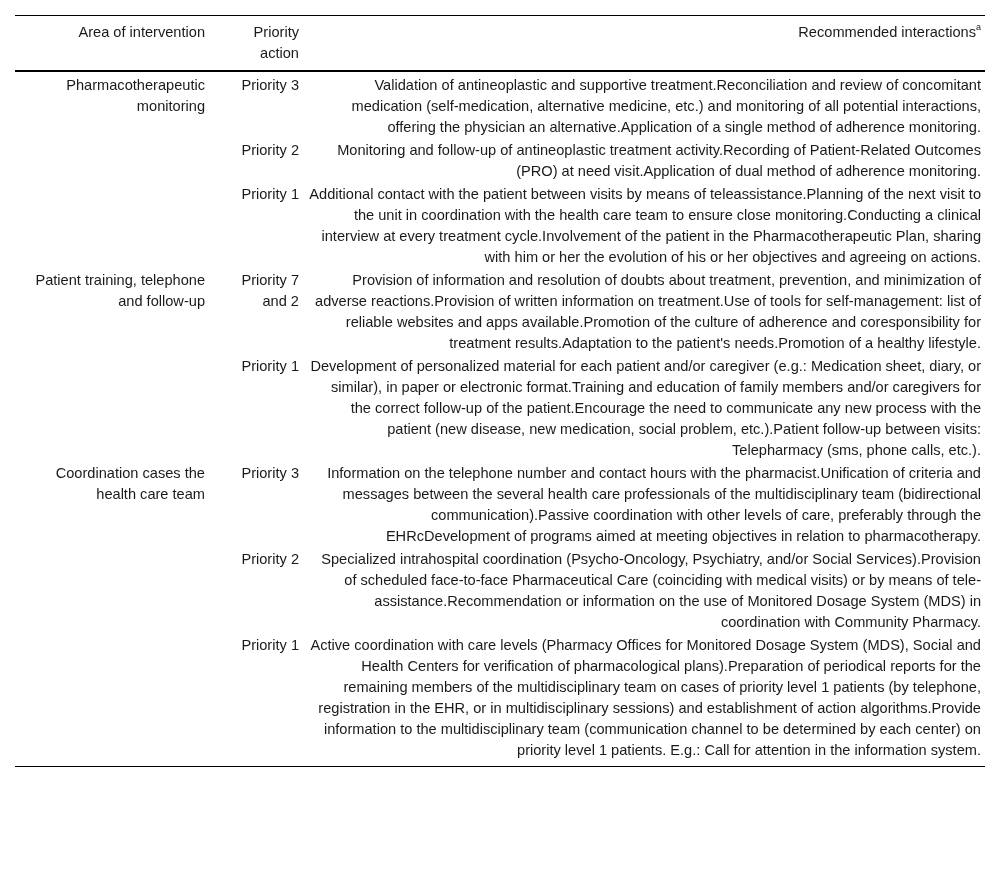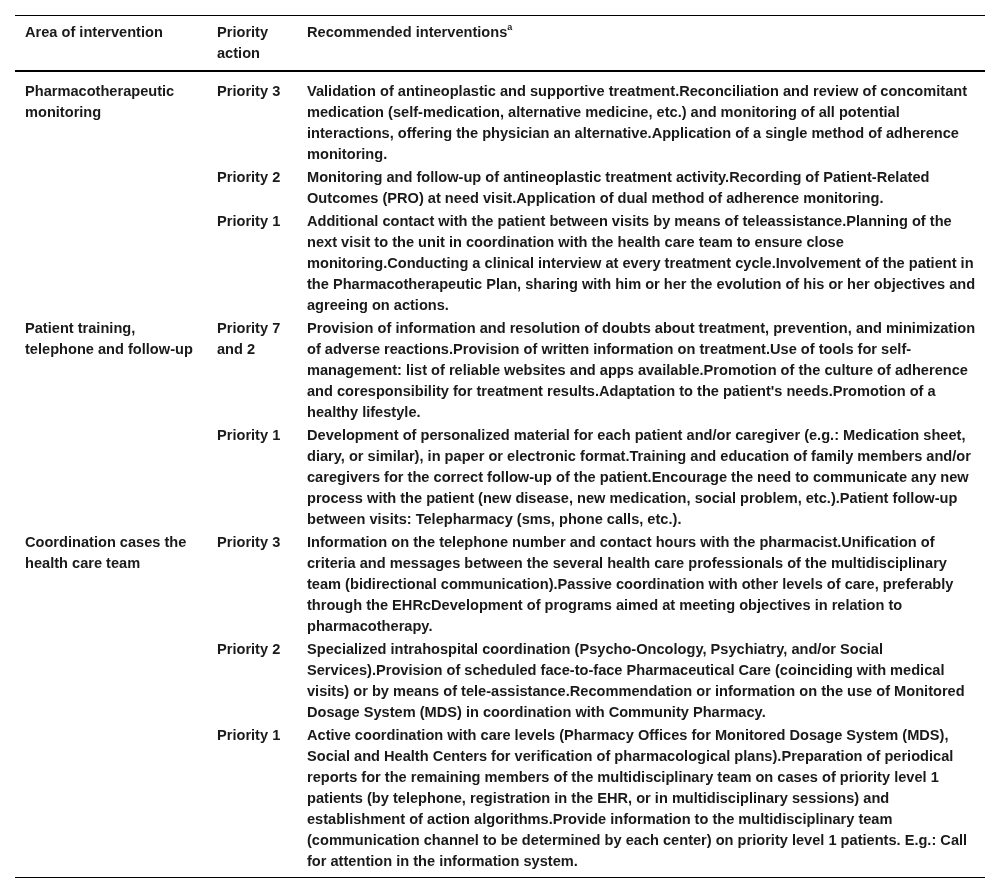--- a/index.html
+++ b/index.html
@@ -28,36 +28,36 @@
       table-layout: fixed;
     }
     thead tr {
       border-top: 1px solid #000;
       border-bottom: 2px solid #000;
     }
     tbody tr.last-row {
       border-bottom: 1px solid #000;
     }
     th, td {
-      text-align: left;
+      text-align: right;
       vertical-align: top;
-      font-weight: bold;
+      font-weight: normal;
       line-height: 21px;
       padding: 0;
     }
     th {
       padding-top: 6px;
       padding-bottom: 6px;
     }
     td {
       padding-top: 1px;
       padding-bottom: 1px;
     }
     tbody tr:first-child td {
-      padding-top: 9px;
+      padding-top: 3px;
     }
     tbody tr.last-row td {
       padding-bottom: 5px;
     }
     col.c1 { width: 202px; }
     col.c2 { width: 90px; }
     col.c3 { width: 678px; }
     .cell1 { padding-left: 10px; padding-right: 12px; }
     .cell2 { padding-left: 0; padding-right: 8px; }
     .cell3 { padding-left: 0; padding-right: 4px; }
@@ -75,21 +75,21 @@
   <table>
     <colgroup>
       <col class="c1">
       <col class="c2">
       <col class="c3">
     </colgroup>
     <thead>
       <tr>
         <th class="cell1">Area of intervention</th>
         <th class="cell2">Priority action</th>
-        <th class="cell3"><span>Recommended interventions</span><sup>a</sup></th>
+        <th class="cell3"><span>Recommended interactions</span><sup>a</sup></th>
       </tr>
     </thead>
     <tbody>
       <tr>
         <td class="cell1">Pharmacotherapeutic monitoring</td>
         <td class="cell2">Priority 3</td>
         <td class="cell3">Validation of antineoplastic and supportive treatment.Reconciliation and review of concomitant medication (self-medication, alternative medicine, etc.) and monitoring of all potential interactions, offering the physician an alternative.Application of a single method of adherence monitoring.</td>
       </tr>
       <tr>
         <td class="cell1"></td>

